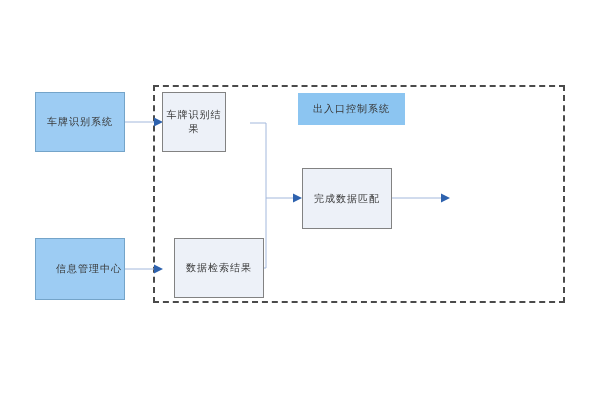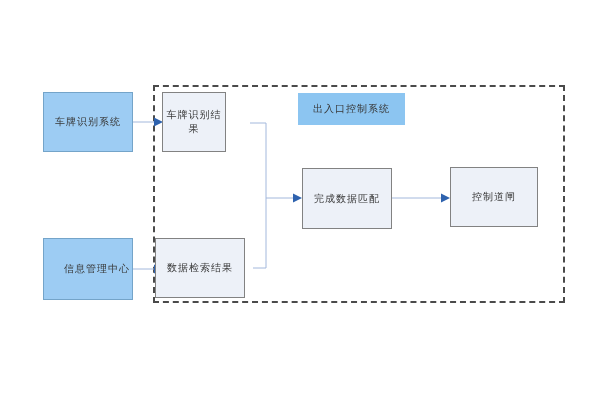--- a/index.html
+++ b/index.html
@@ -40,21 +40,20 @@
     align-items: center;
     justify-content: center;
     text-align: center;
     font-size: 10px;
     letter-spacing: 1px;
     color: var(--text, #383838);
   }
   .node-source {
     background: var(--source-fill, #9dccf3);
     border: 1px solid var(--source-border, #74a4c9);
-    margin-left: 8px;
   }
   .node-process {
     background: var(--process-fill, #edf1f8);
     border: 1px solid var(--process-border, #828282);
   }
   .title-box {
     position: absolute;
     box-sizing: border-box;
     left: 298px; top: 93px;
     width: 107px; height: 32px;
@@ -62,21 +61,21 @@
     display: flex;
     align-items: center;
     justify-content: center;
     font-size: 10px;
     letter-spacing: 1px;
     color: var(--text, #383838);
   }
   .n-plate-system { left: 35px;  top: 92px;  width: 90px; height: 60px; }
   .n-info-center  { left: 35px;  top: 238px; width: 90px; height: 62px; padding-left: 18px; }
   .n-plate-result { left: 162px; top: 92px;  width: 64px; height: 60px; }
-  .n-data-result  { left: 155px; top: 238px; width: 90px; height: 60px; justify-content: center; }
+  .n-data-result  { left: 174px; top: 238px; width: 90px; height: 60px; justify-content: center; }
   .n-data-match   { left: 302px; top: 168px; width: 90px; height: 61px; font-family: Liberation Mono, monospace; }
   .n-gate-control { left: 450px; top: 167px; width: 88px; height: 60px; }
 </style>
 </head>
 <body>
 
 <div class="canvas">
 
   <div class="boundary"></div>
 
@@ -110,21 +109,18 @@
   </div>
 
   <div class="node node-process n-data-result">
     <span>数据检索结果</span>
   </div>
 
   <div class="node node-process n-data-match">
     <span>完成数据匹配</span>
   </div>
 
-  <div class="node node-process n-gate-control">
-    <span>控制道闸</span>
-  </div>
 
   <div class="title-box">
     <span>出入口控制系统</span>
   </div>
 
 </div>
 
 </body></html>

